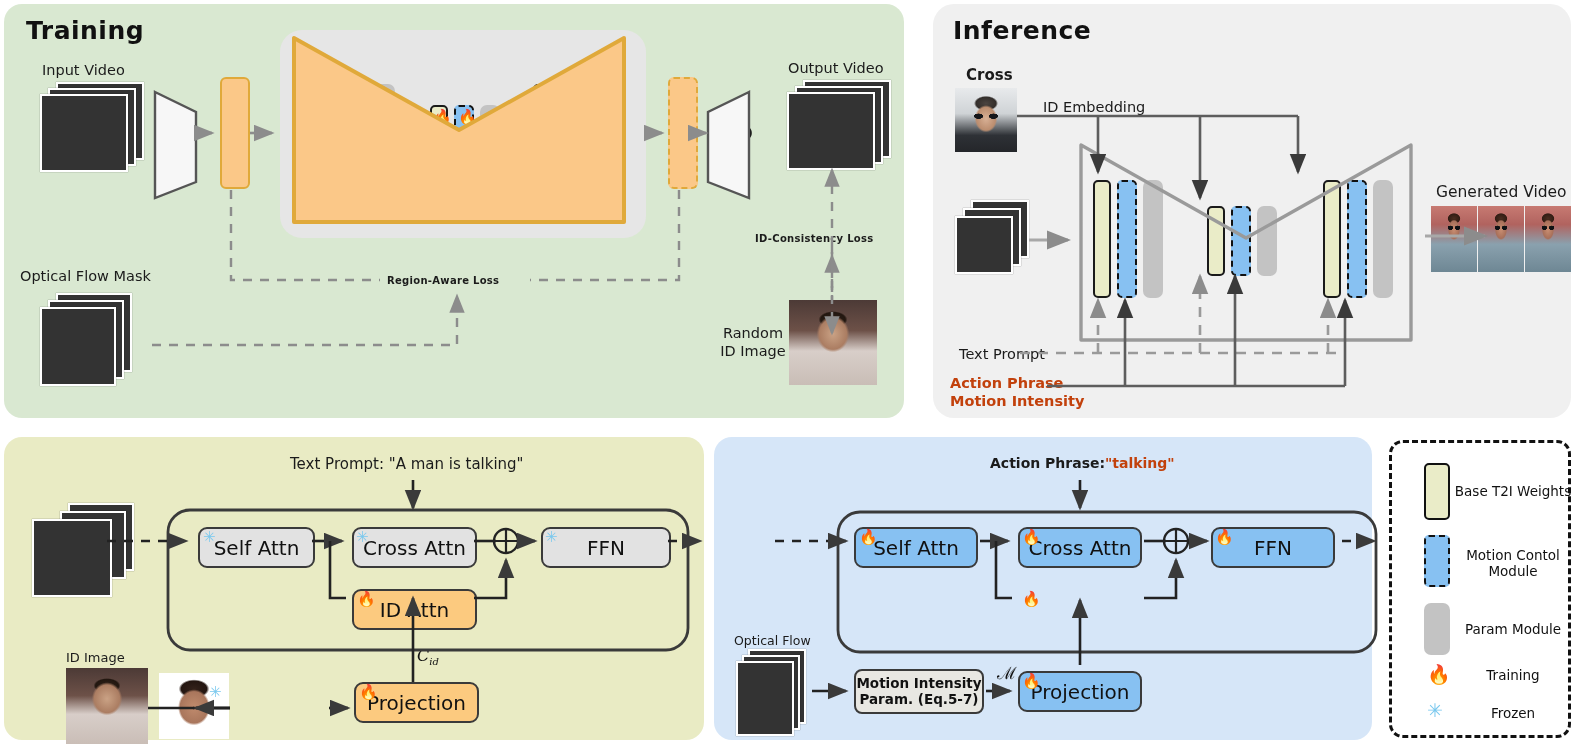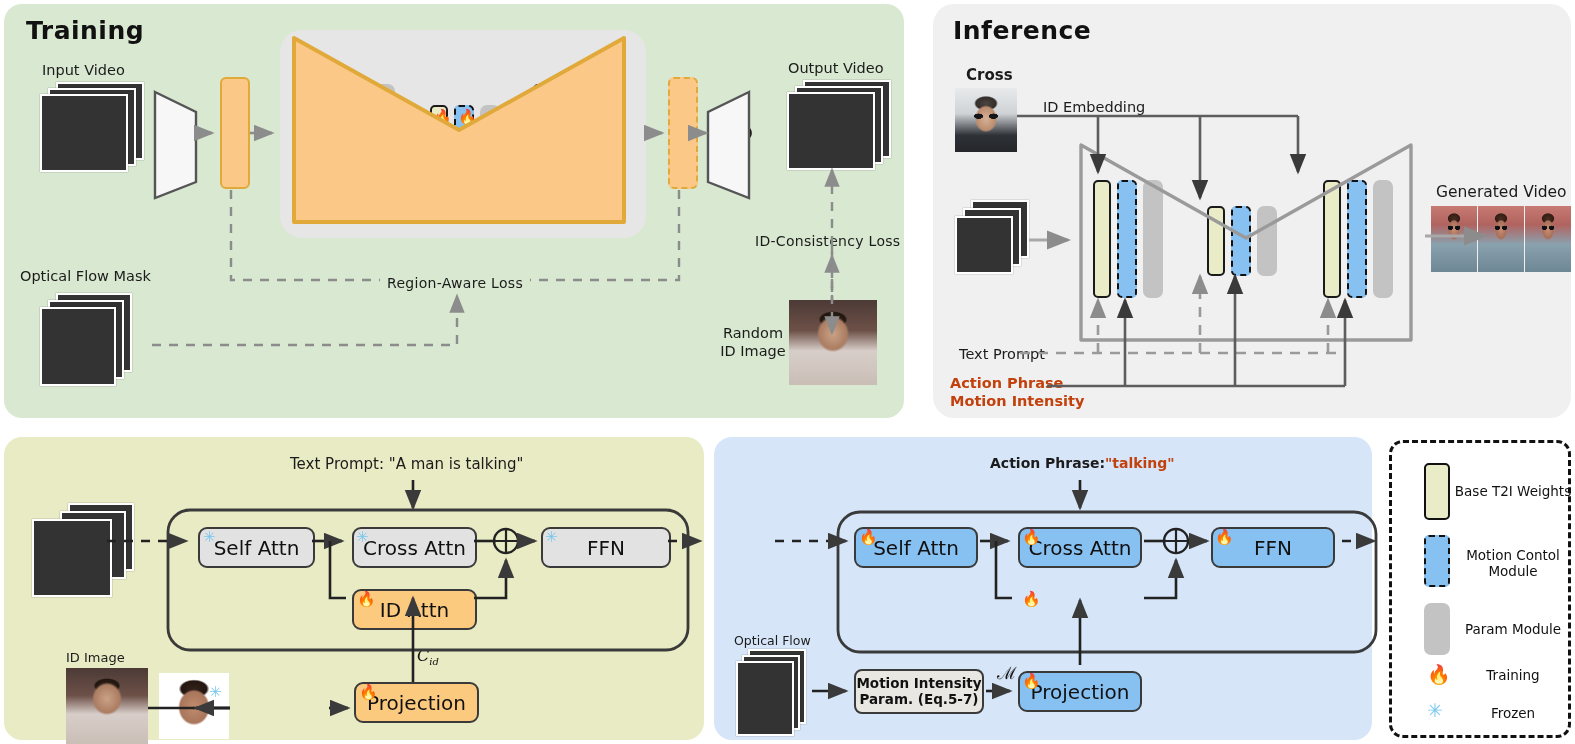--- a/index.html
+++ b/index.html
@@ -22,21 +22,21 @@
     position:absolute; font-weight:bold; color:#111;
     font-family:"DejaVu Sans", sans-serif;
     letter-spacing:.5px;
   }
   #t-training  { left:22px;  top:12px;  font-size:25px; }
   #t-inference { left:20px;  top:12px;  font-size:25px; }
   #t-idmod     { left:16px;  top:14px;  font-size:22px; }
   #t-motionmod { left:16px;  top:14px;  font-size:22px; }
 
   .lbl { position:absolute; color:#1b1b1b; font-size:14.5px; white-space:nowrap; }
-  .lbl.bold { font-weight:normal; font-size:14px; letter-spacing:.3px; }
+  .lbl.bold { font-weight:bold; font-size:10px; letter-spacing:.3px; }
   .lbl.red  { color:#c2410c; font-weight:bold; }
   .lbl.c    { text-align:center; }
 
   
   .stack { position:absolute; }
   .stack .sheet {
     position:absolute; border:2px solid #fff; background:#333;
     box-shadow:0 0 1px rgba(0,0,0,.5);
     background-size:cover; background-position:center;
   }

